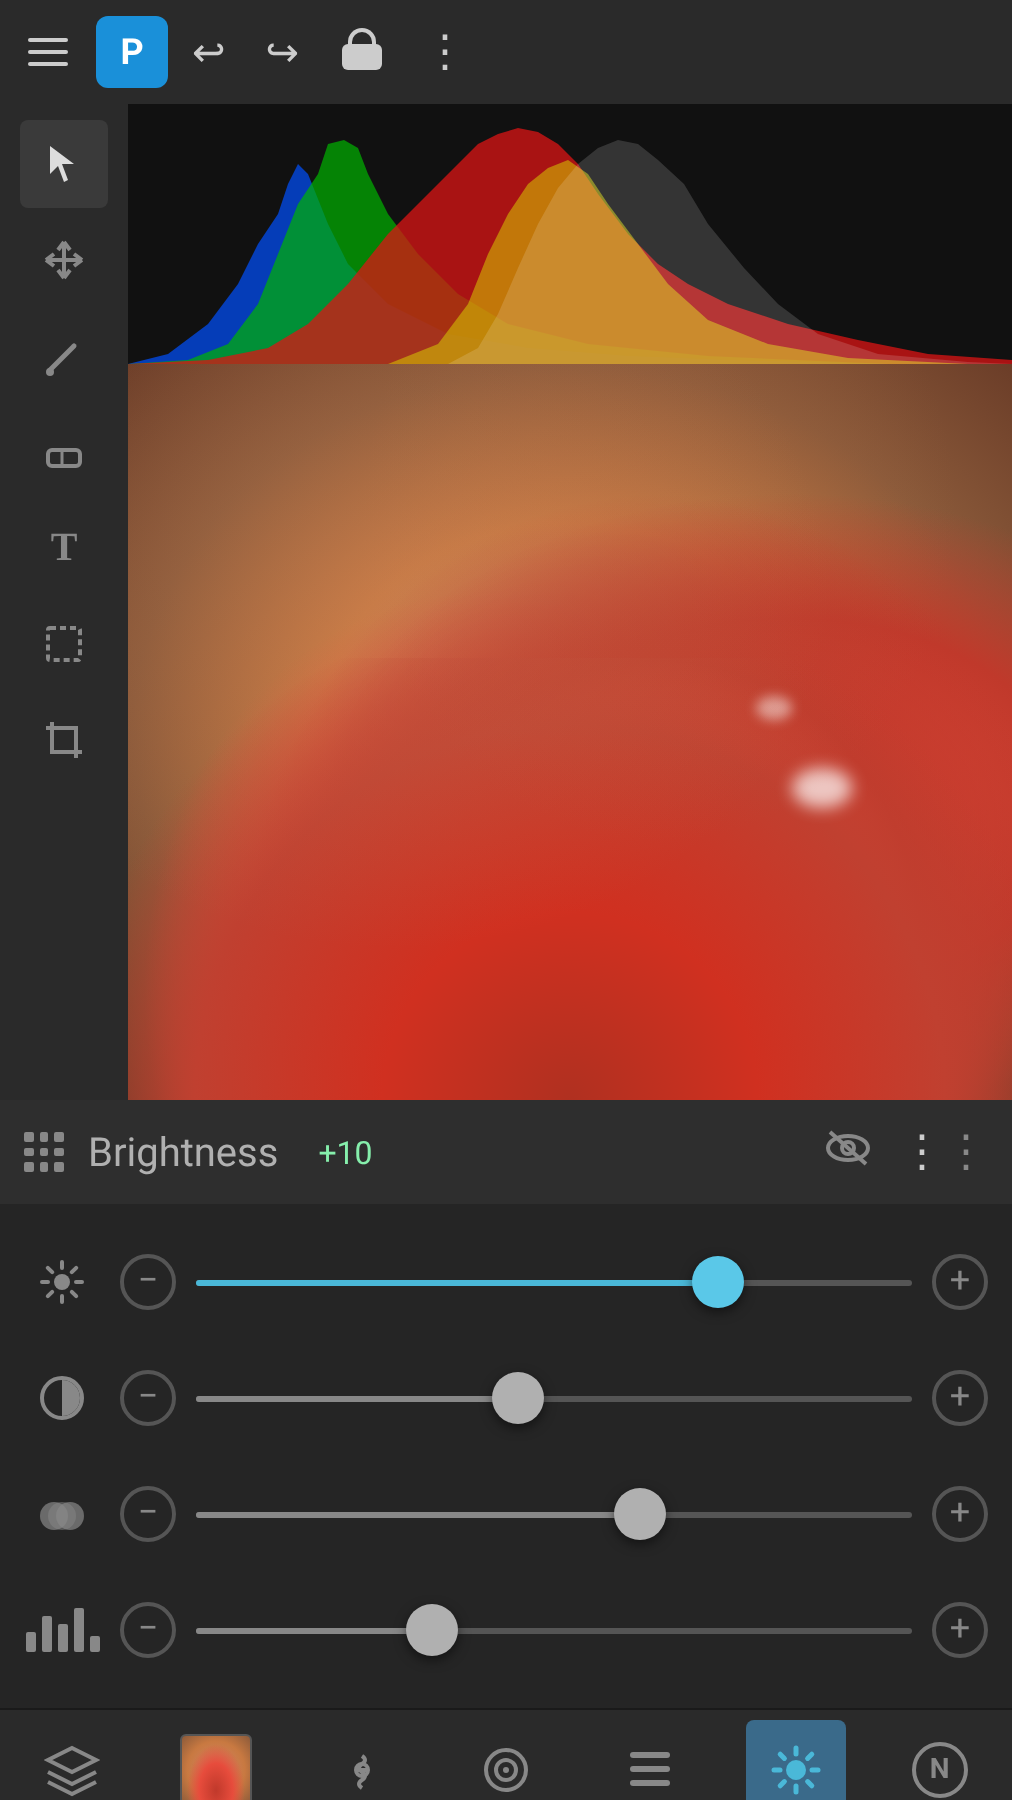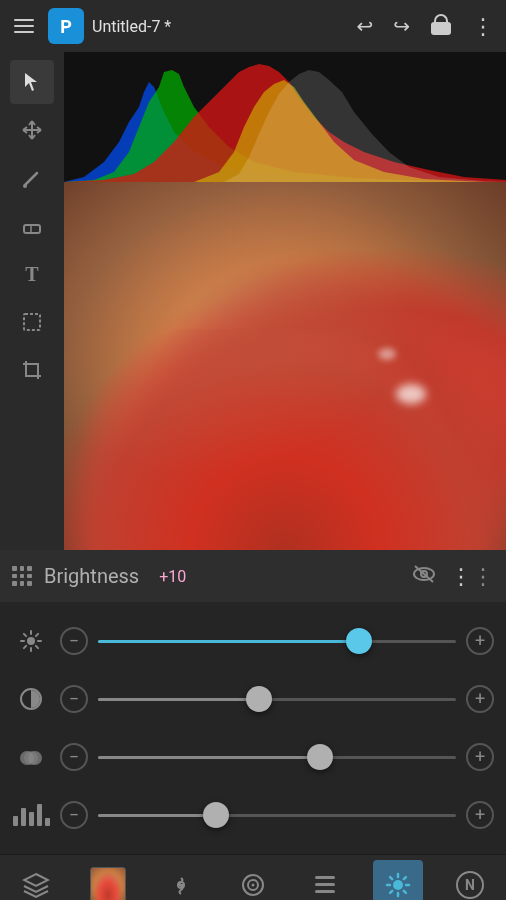--- a/index.html
+++ b/index.html
@@ -173,21 +173,21 @@
     .grid-dot {
       background: #888;
       border-radius: 1px;
     }
     .adj-label {
       color: #b0b0b0;
       font-size: 20px;
       font-weight: 400;
     }
     .adj-value {
-      color: #f9a8d4;
+      color: #86efac;
       font-size: 16px;
       margin-left: 8px;
     }
     .adj-right {
       margin-left: auto;
       display: flex; align-items: center; gap: 14px;
     }
 
     
     .sliders-area {
@@ -327,21 +327,20 @@
 
 <div class="top-bar">
   <div class="menu-icon-btn">
     <div class="menu-line"></div>
     <div class="menu-line"></div>
     <div class="menu-line"></div>
   </div>
   <div class="app-logo">
     <span>P</span>
   </div>
-  <span class="title-text">Untitled-7 *</span>
   <div class="top-bar-actions">
     <div class="icon-btn">
       <span class="undo-icon"></span>
     </div>
     <div class="icon-btn">
       <span class="redo-icon"></span>
     </div>
     <div class="icon-btn">
       <div class="lock-icon">
         <div class="lock-top"></div>

